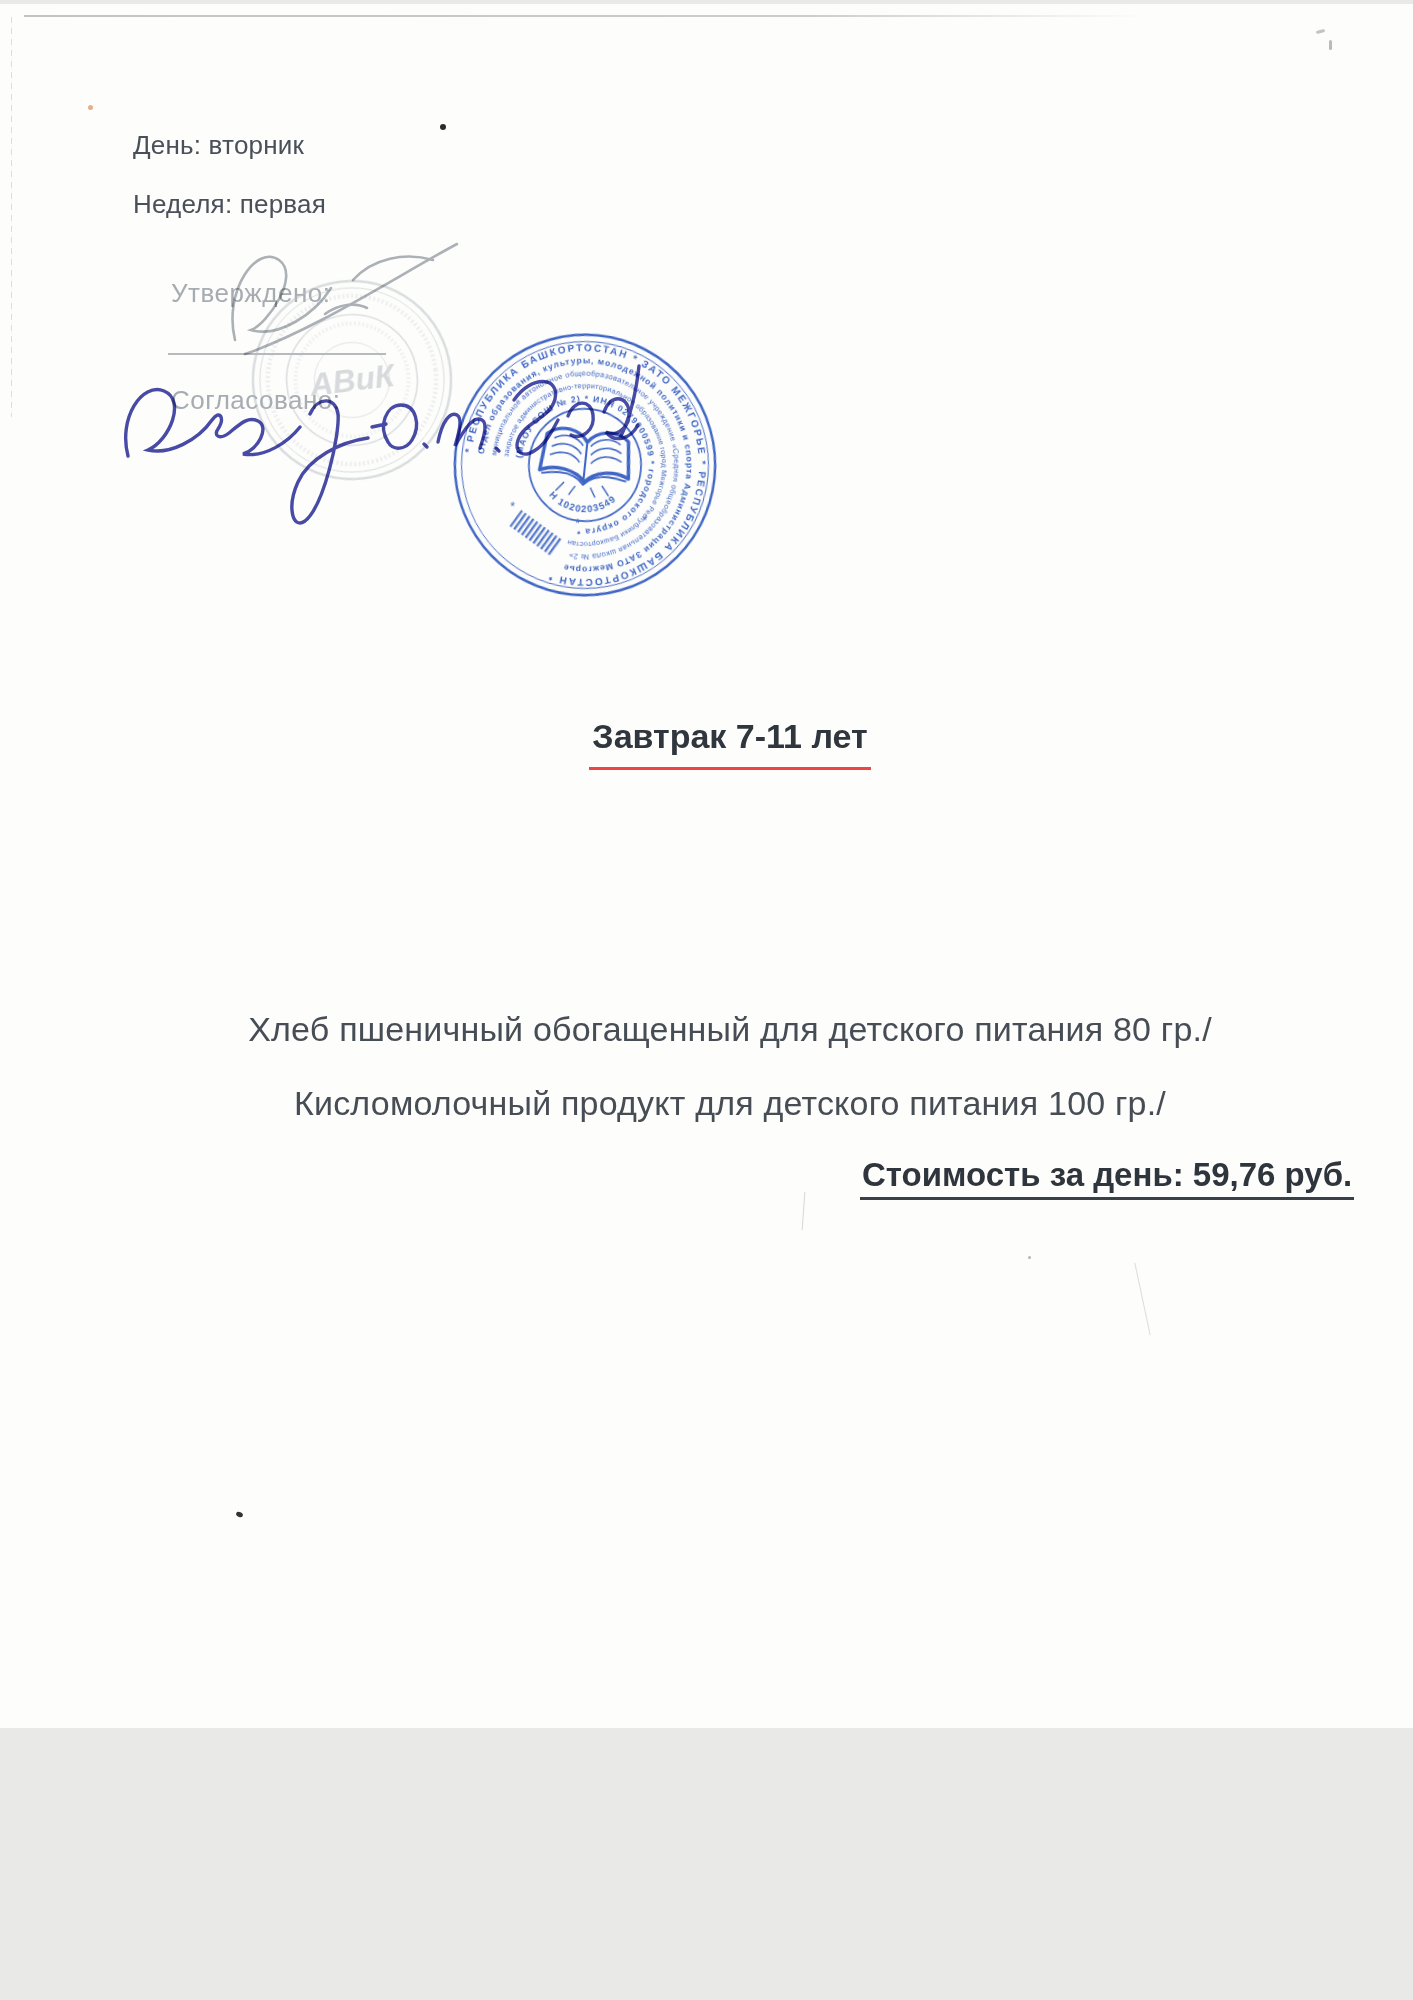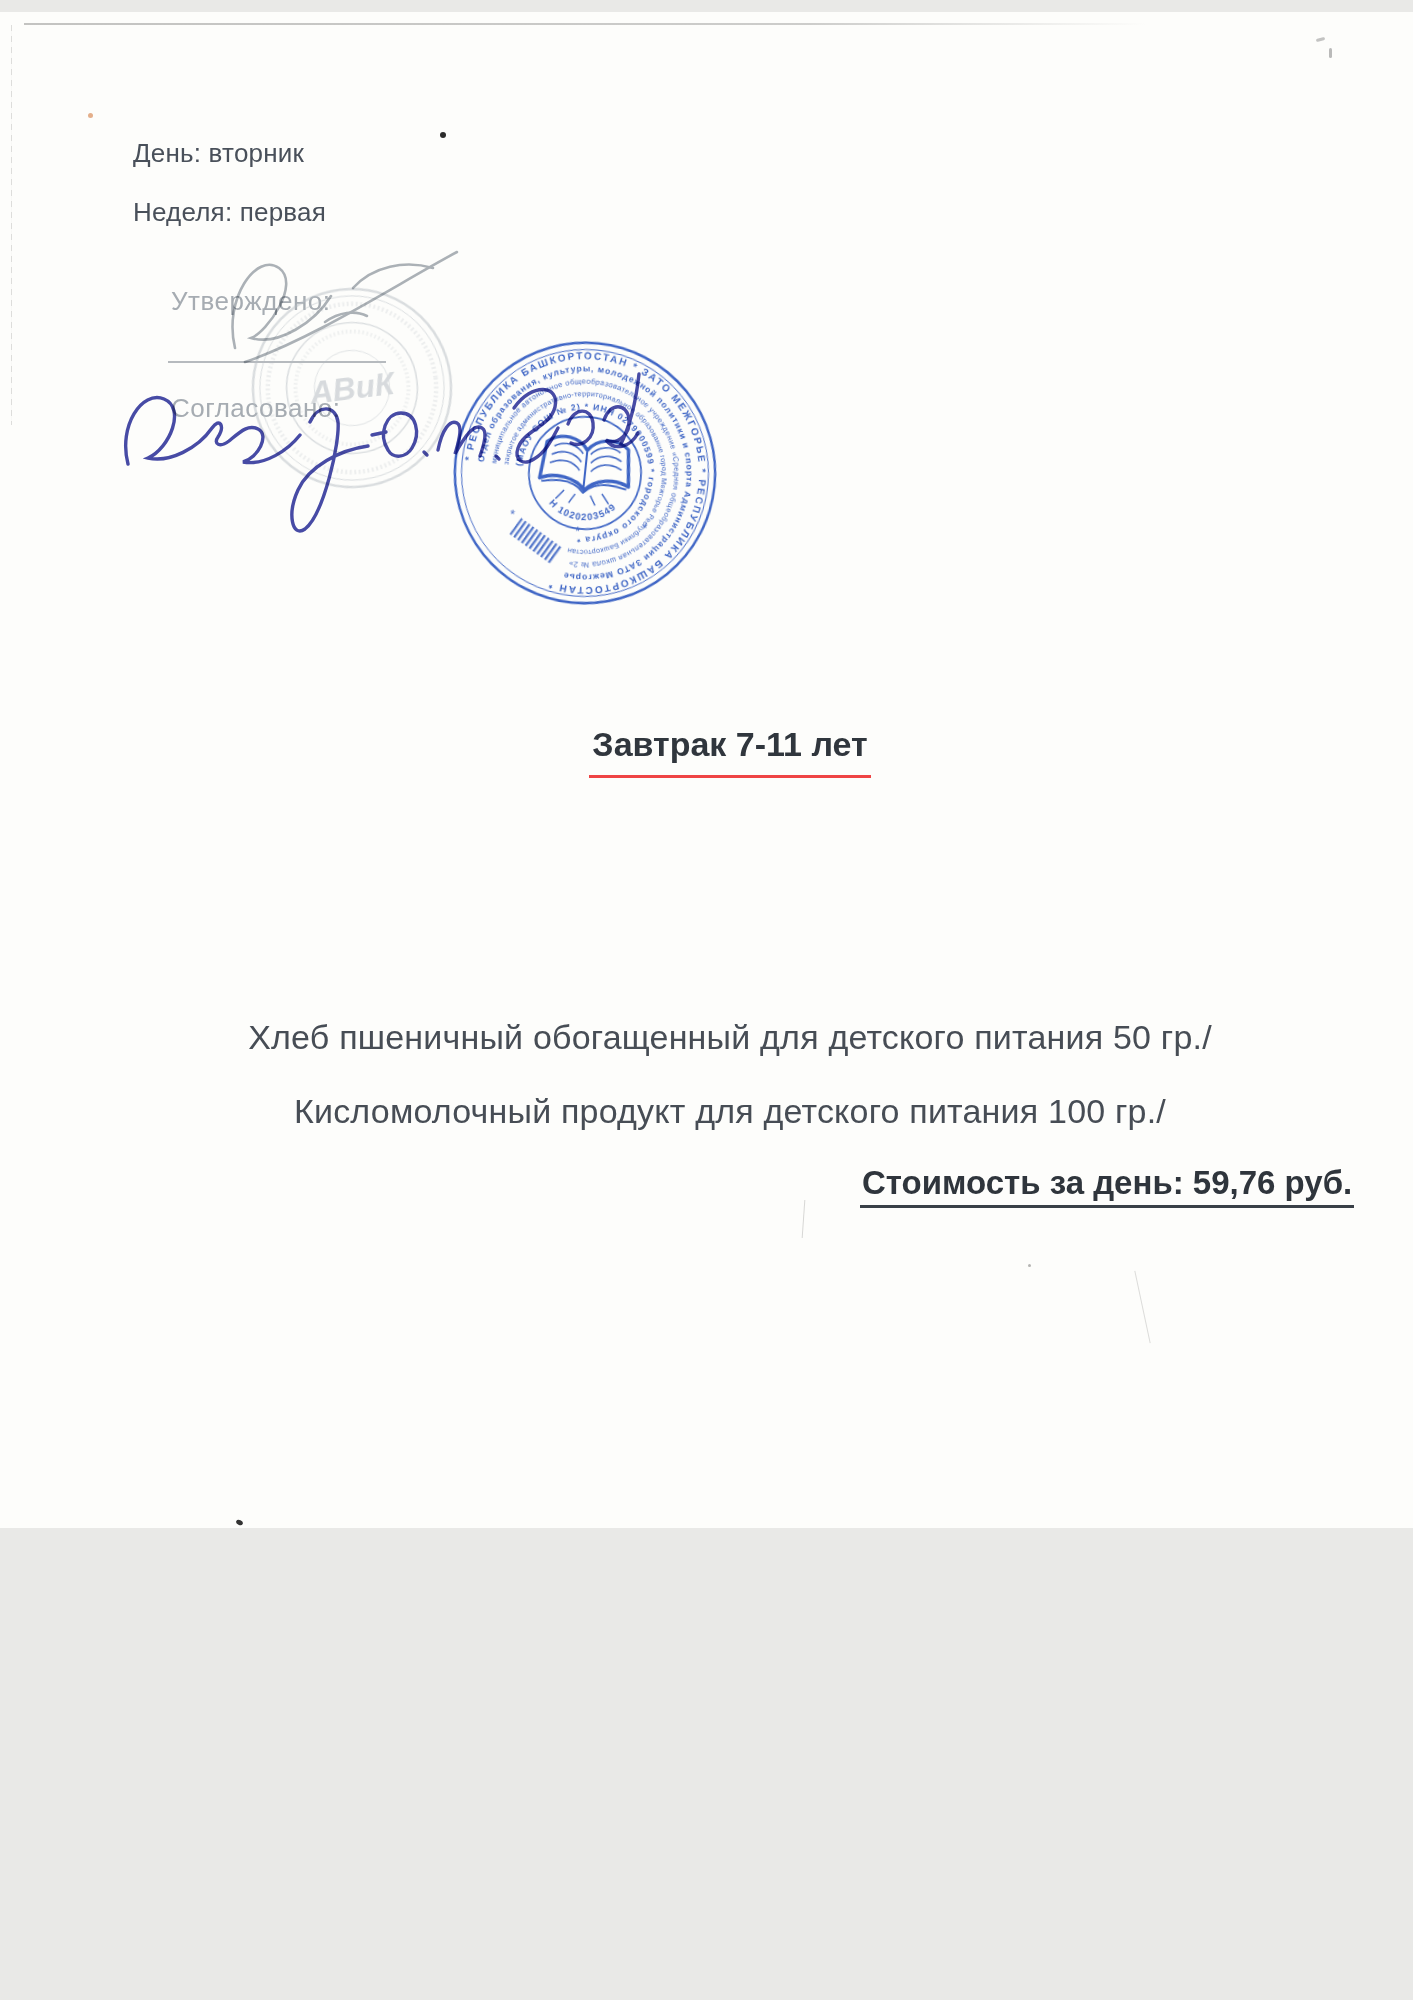--- a/index.html
+++ b/index.html
@@ -1,19 +1,19 @@
 <!DOCTYPE html>
 <html lang="ru"><head>
 <meta charset="utf-8">
 <style>
   html,body{margin:0;padding:0;background:#e9e9e7;}
   .page{
     position:relative;
-    width:1413px;height:1516px;
-    margin:12px auto;
+    width:1413px;height:1724px;
+    margin:4px auto;
     background:#fdfdfb;
     overflow:hidden;
     font-family:"Liberation Sans","DejaVu Sans",sans-serif;
     color:#3c434b;
   }
   .abs{position:absolute;}
   
   .scan-top-edge{left:24px;top:11px;width:1122px;height:2px;background:linear-gradient(90deg,#b9b9b7 0%,#c4c4c2 70%,rgba(196,196,194,0) 100%);opacity:.85;}
   .scan-left-edge{left:11px;top:13px;width:1px;height:400px;background:repeating-linear-gradient(180deg,#cfcfcd 0 6px,rgba(207,207,205,.15) 6px 11px);opacity:.7;}
   .speck{border-radius:50%;}
@@ -153,20 +153,20 @@
       <path d="M 492 58 C 498 40 515 41 517 57 C 519 72 505 84 494 78 C 502 89 518 86 526 71"></path>
       <path d="M 508 84 C 518 64 524 40 527 12"></path>
     </g>
   </svg>
 
 
   <div class="abs center-col" style="top:713px;">
     <span class="section-heading"><span class="u">Завтрак 7-11 лет</span></span>
   </div>
 
-  <div class="abs center-col menu-item" style="top:1006px;">Хлеб пшеничный обогащенный для детского питания 50 гр./</div>
+  <div class="abs center-col menu-item" style="top:1006px;">Хлеб пшеничный обогащенный для детского питания 80 гр./</div>
   <div class="abs center-col menu-item" style="top:1080px;">Кисломолочный продукт для детского питания 100 гр./</div>
 
   <div class="abs cost-line" style="left:860px;top:1152px;">
     <span class="u">Стоимость за день: 59,76 руб.</span>
   </div>
 
 </div>
 
 </body></html>

